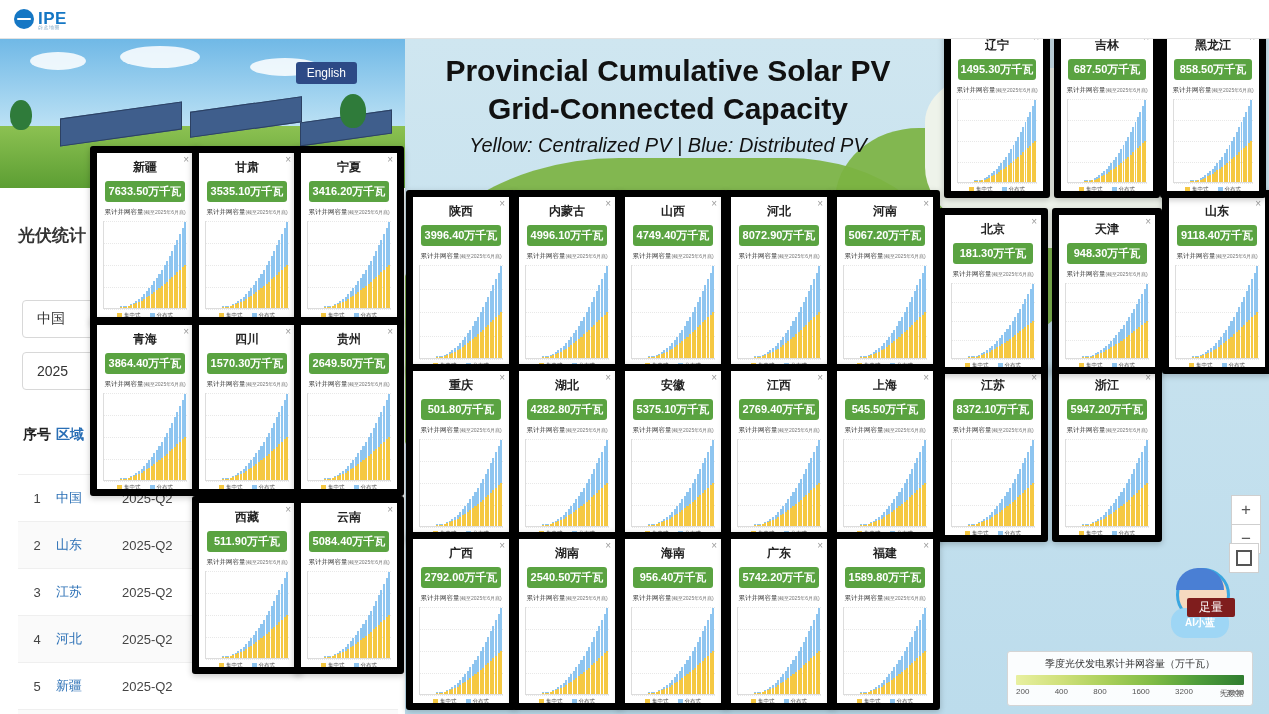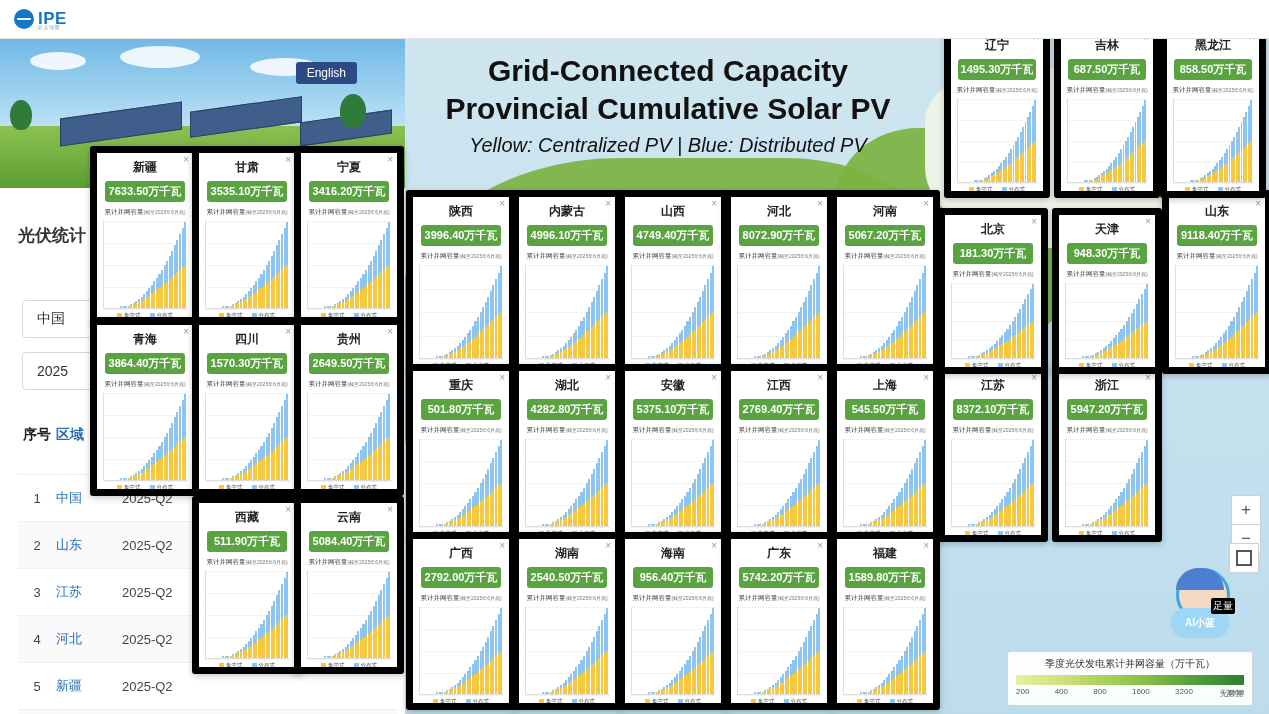--- a/index.html
+++ b/index.html
@@ -84,21 +84,21 @@
   #maplegend .grad{height:10px;background:linear-gradient(90deg,#e8f0a0,#cfe07a,#a9cf5a,#7fbb45,#4e9c3a,#2f7d30);border-radius:1px;}
   #maplegend .ticks{display:flex;justify-content:space-between;font-size:8px;color:#555;margin-top:2px;}
   #maplegend .nodata{position:absolute;right:8px;bottom:4px;font-size:8px;color:#666;}
 
   
   #assistant{position:absolute;right:36px;bottom:68px;width:66px;height:78px;z-index:59;cursor:pointer;}
   #assistant .head{position:absolute;left:9px;top:0;width:48px;height:48px;border-radius:50%;background:#f6d9c0;border:3px solid #3aa7e0;}
   #assistant .hair{position:absolute;left:9px;top:0;width:48px;height:22px;border-radius:24px 24px 0 0;background:#4a7fd4;}
   #assistant .body{position:absolute;left:4px;top:40px;width:58px;height:30px;border-radius:14px;background:#9ed6f5;}
   #assistant .tag{position:absolute;left:4px;top:48px;width:58px;text-align:center;color:#fff;font-size:10px;font-weight:bold;}
-  #assistant .pin{position:absolute;right:-2px;top:30px;font-size:10px;color:#fff;background:#000000;border-radius:2px;padding:1px 2px;}
+  #assistant .pin{position:absolute;right:-2px;top:30px;font-size:12px;color:#fff;background:#7f1d1d;border-radius:2px;padding:1px 12px;}
 </style>
 </head>
 <body>
 
 <div id="topnav">
   <div id="logo">
     <span class="globe"></span>
     <span class="ipe">IPE</span>
     <span class="sub">蔚蓝地图</span>
   </div>
@@ -177,22 +177,22 @@
   <div class="sea"></div>
   <div class="landmass" style="left:-10px;top:120px;width:560px;height:420px;border-radius:40% 30% 35% 45%;"></div>
   <div class="landmass" style="left:430px;top:90px;width:240px;height:210px;border-radius:35% 45% 30% 40%;"></div>
   <div class="landmass pale" style="left:520px;top:30px;width:280px;height:180px;border-radius:30% 40% 35% 45%;"></div>
   <div class="landmass" style="left:230px;top:460px;width:300px;height:160px;border-radius:45% 30% 40% 35%;"></div>
   <div class="label" style="left:520px;top:300px;">黄海</div>
   <div class="label" style="left:560px;top:352px;">渤海</div>
 </div>
 
 <div id="bigtitle">
+  <div class="t1">Provincial Cumulative Solar PV</div>
   <div class="t1">Grid-Connected Capacity</div>
-  <div class="t1">Provincial Cumulative Solar PV</div>
   <div class="t2">Yellow: Centralized PV | Blue: Distributed PV</div>
 </div>
 
 <div id="cards">
     <div class="card" style="left: 90px; top: 146px; width: 96px; height: 164px;">
       <div class="close">×</div>
       <div class="name">新疆</div>
       <div class="badge" style="background: rgb(90, 163, 65);">7633.50万千瓦</div>
       <div class="caption"><span>累计并网容量</span><span class="small">(截至2025年6月底)</span></div>
       <div class="chart" style="height: 88px;">

